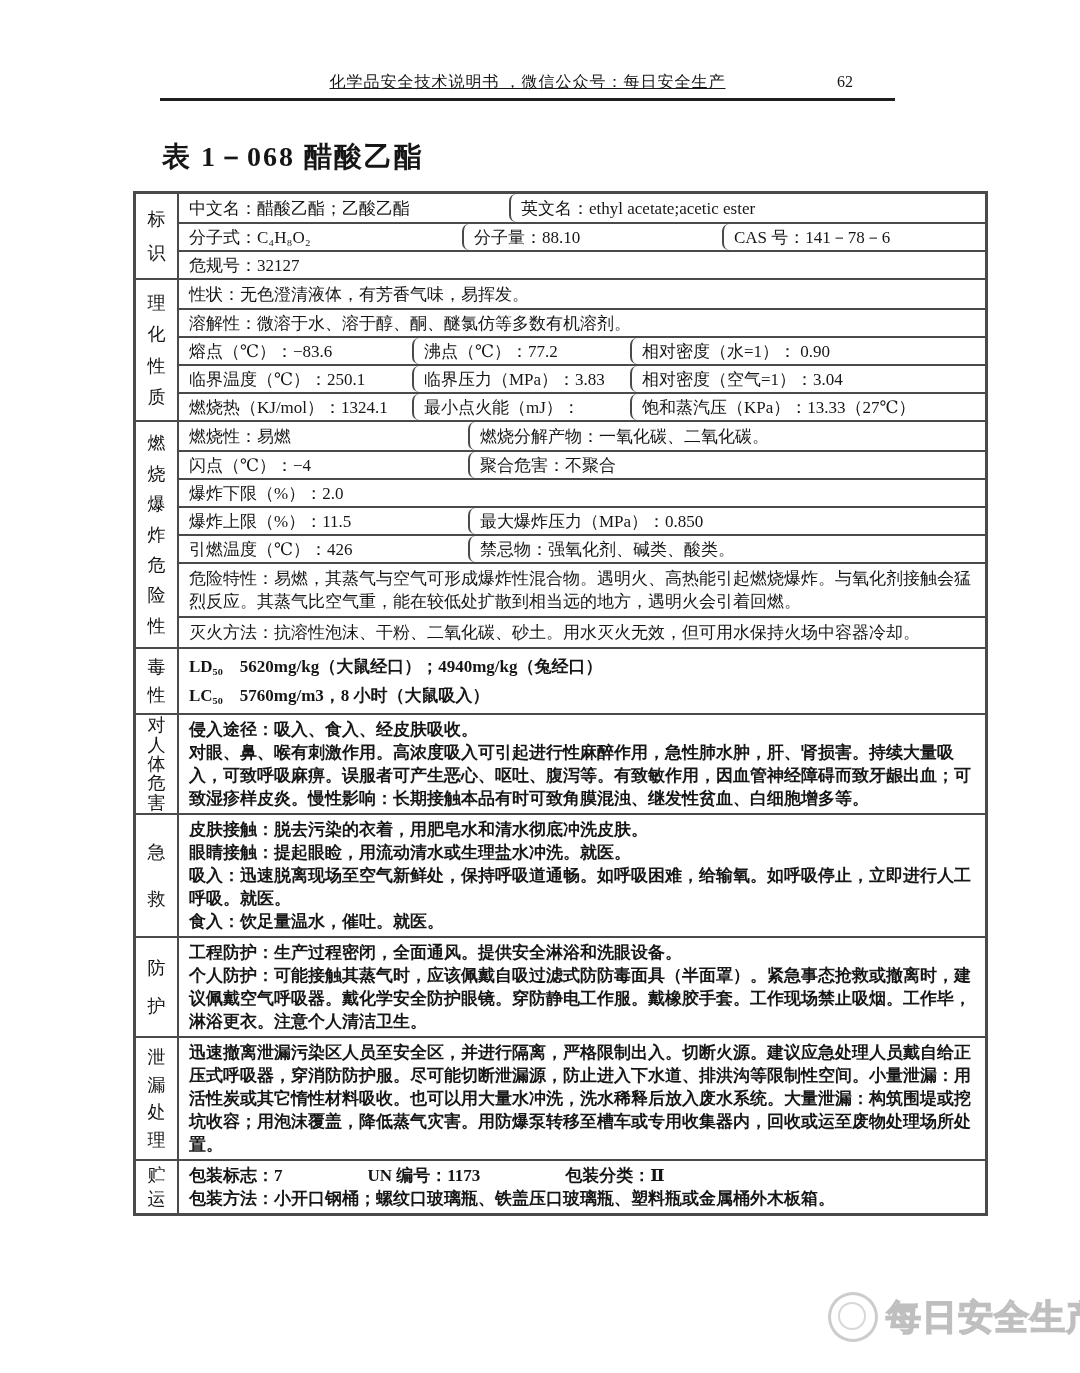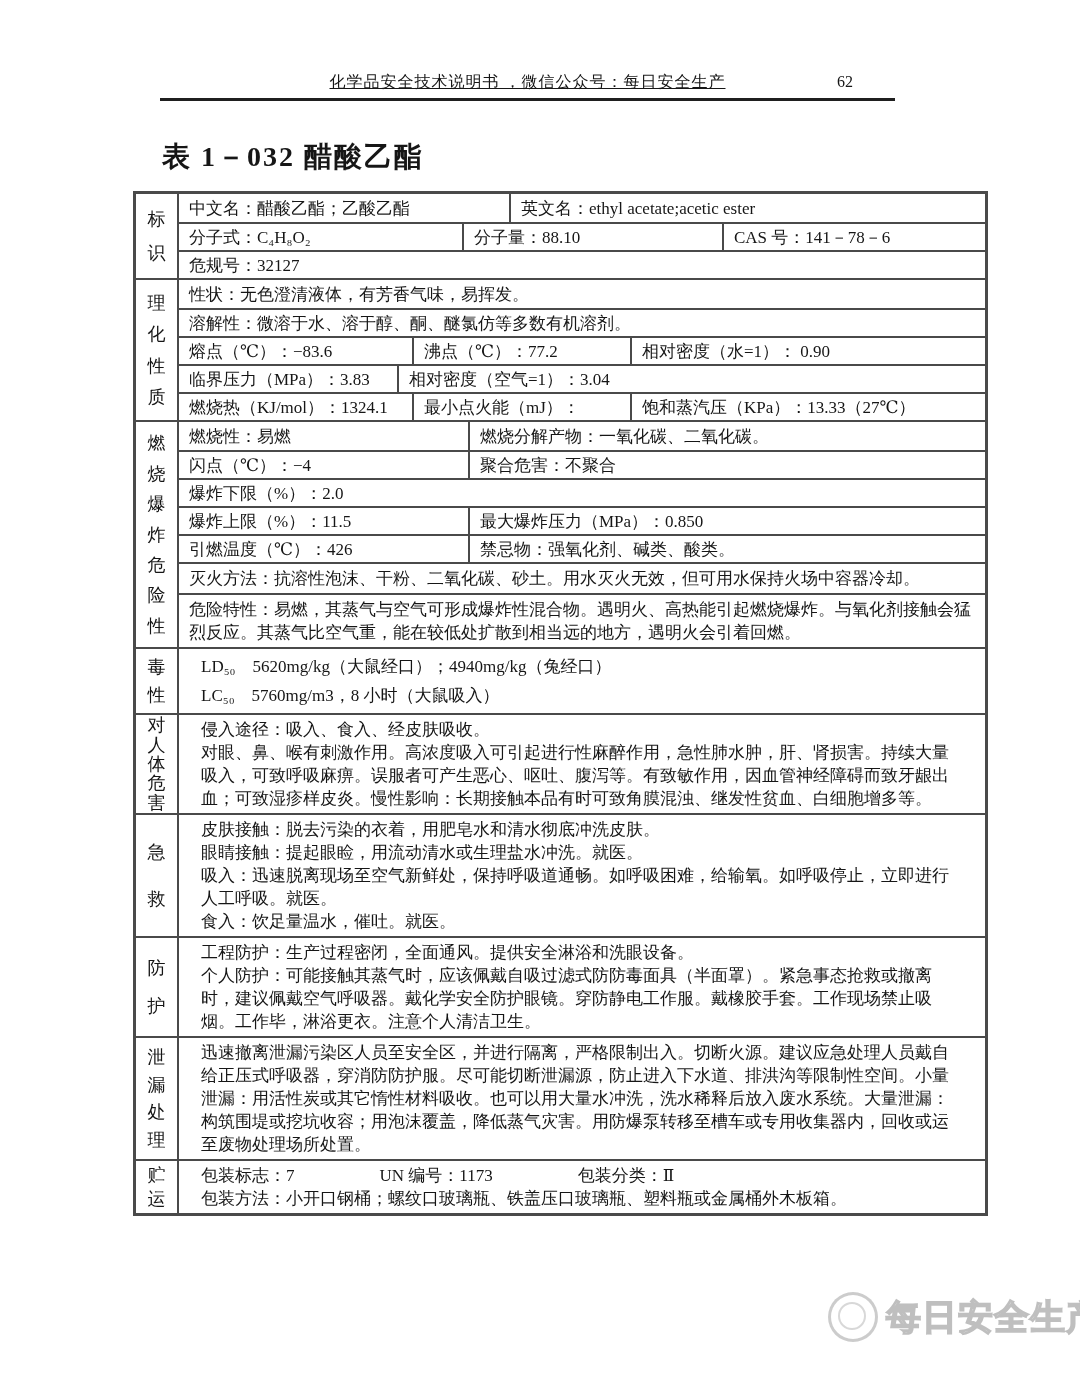--- a/index.html
+++ b/index.html
@@ -17,26 +17,26 @@
        background:#fff;font-size:17px;box-sizing:border-box;}
   .tbl *{box-sizing:border-box;}
   .sec{display:flex;border-top:2px solid #4a4a4a;align-items:stretch;}
   .tbl > .sec:first-child{border-top:none;}
   .vcell{flex:0 0 43px;border-right:2px solid #4a4a4a;display:flex;}
   .vlabel{display:flex;flex-direction:column;justify-content:space-evenly;align-items:center;
           width:100%;font-size:18px;line-height:1;}
   .content{flex:1;display:flex;flex-direction:column;min-width:0;}
   .row{display:flex;border-top:2px solid #4a4a4a;min-height:28px;align-items:stretch;}
   .content > .row:first-child{border-top:none;}
-  .c{display:flex;align-items:center;padding:1px 10px;border-left:2px solid #4a4a4a;flex:1 1 0;min-width:0;}
+  .c{display:flex;align-items:center;padding:1px 10px;border-left:2px solid #4a4a4a;flex:1 1 0;min-width:0;border-radius:7px;}
   .c:first-child{border-left:none;}
   .c.para{display:block;line-height:23px;padding:3px 10px;}
   .f330{flex:0 0 330px;} .f283{flex:0 0 283px;} .f260{flex:0 0 260px;}
   .f233{flex:0 0 233px;} .f218{flex:0 0 218px;} .f289{flex:0 0 289px;}
-  .lines{padding:3px 12px;justify-content:center;}
+  .lines{padding:3px 0;justify-content:center;font-weight:bold;}
   .line{padding:0 10px;line-height:23px;}
   .lh29{line-height:29px;}
   
   .watermark{position:absolute;left:828px;top:1292px;display:flex;align-items:center;gap:8px;pointer-events:none;}
   .wm-logo{width:44px;height:44px;border:3px solid rgba(195,195,195,0.85);border-radius:50%;
            background:rgba(255,255,255,0.35);position:relative;flex:0 0 44px;}
   .wm-logo::after{content:"";position:absolute;left:7px;top:7px;width:24px;height:24px;
            border:2px solid rgba(200,200,200,0.7);border-radius:50%;}
   .wm-text{font-size:35px;font-weight:bold;white-space:nowrap;letter-spacing:1px;
            color:rgba(246,246,246,0.88);-webkit-text-stroke:1.5px rgba(184,184,184,0.9);}
@@ -45,21 +45,21 @@
 <body>
 
 <div class="page">
 
   <div class="hdr">
     <div class="hdr-center">化学品安全技术说明书 ，微信公众号：每日安全生产</div>
     <div class="hdr-page">62</div>
   </div>
   <div class="hdr-rule"></div>
 
-  <div class="doc-title">表 1－032 醋酸乙酯</div>
+  <div class="doc-title">表 1－068 醋酸乙酯</div>
 
   <div class="tbl">
 
     <div class="sec">
       <div class="vcell">
         <div class="vlabel">
             <span>标</span>
             <span>识</span>
           </div>
       </div>
@@ -94,20 +94,21 @@
         </div>
         <div class="row">
           <div class="c">溶解性：微溶于水、溶于醇、酮、醚氯仿等多数有机溶剂。</div>
         </div>
         <div class="row">
           <div class="c f233">熔点（℃）：−83.6</div>
           <div class="c f218">沸点（℃）：77.2</div>
           <div class="c">相对密度（水=1）： 0.90</div>
         </div>
         <div class="row">
+          <div class="c f233">临界温度（℃）：250.1</div>
           <div class="c f218">临界压力（MPa）：3.83</div>
           <div class="c">相对密度（空气=1）：3.04</div>
         </div>
         <div class="row">
           <div class="c f233">燃烧热（KJ/mol）：1324.1</div>
           <div class="c f218">最小点火能（mJ）：</div>
           <div class="c">饱和蒸汽压（KPa）：13.33（27℃）</div>
         </div>
       </div>
     </div>
@@ -138,24 +139,24 @@
         </div>
         <div class="row">
           <div class="c f289">爆炸上限（%）：11.5</div>
           <div class="c">最大爆炸压力（MPa）：0.850</div>
         </div>
         <div class="row">
           <div class="c f289">引燃温度（℃）：426</div>
           <div class="c">禁忌物：强氧化剂、碱类、酸类。</div>
         </div>
         <div class="row">
+          <div class="c para">危险特性：易燃，其蒸气与空气可形成爆炸性混合物。遇明火、高热能引起燃烧爆炸。与氧化剂接触会猛烈反应。其蒸气比空气重，能在较低处扩散到相当远的地方，遇明火会引着回燃。</div>
+        </div>
+        <div class="row">
           <div class="c para">灭火方法：抗溶性泡沫、干粉、二氧化碳、砂土。用水灭火无效，但可用水保持火场中容器冷却。</div>
-        </div>
-        <div class="row">
-          <div class="c para">危险特性：易燃，其蒸气与空气可形成爆炸性混合物。遇明火、高热能引起燃烧爆炸。与氧化剂接触会猛烈反应。其蒸气比空气重，能在较低处扩散到相当远的地方，遇明火会引着回燃。</div>
         </div>
       </div>
     </div>
 
     <div class="sec">
       <div class="vcell">
         <div class="vlabel">
             <span>毒</span>
             <span>性</span>
           </div>

